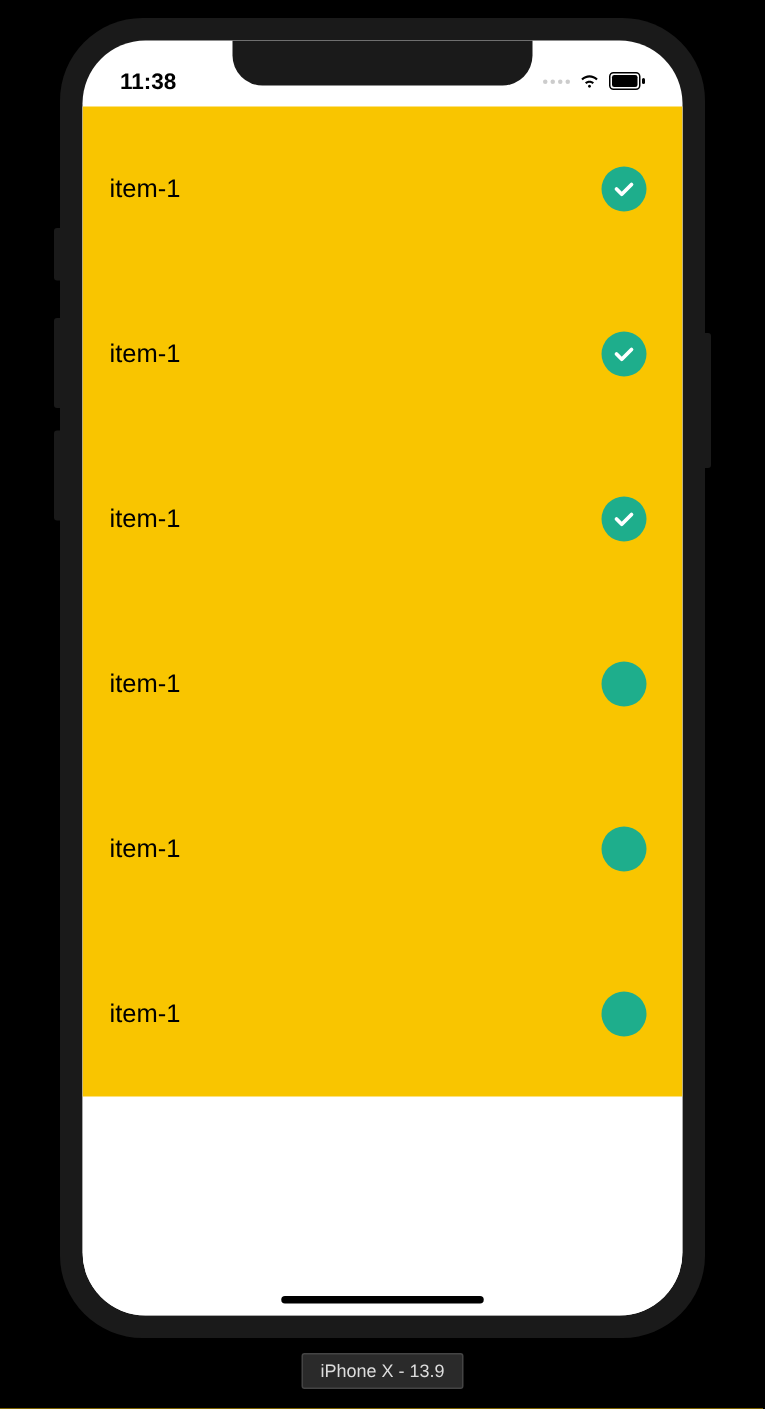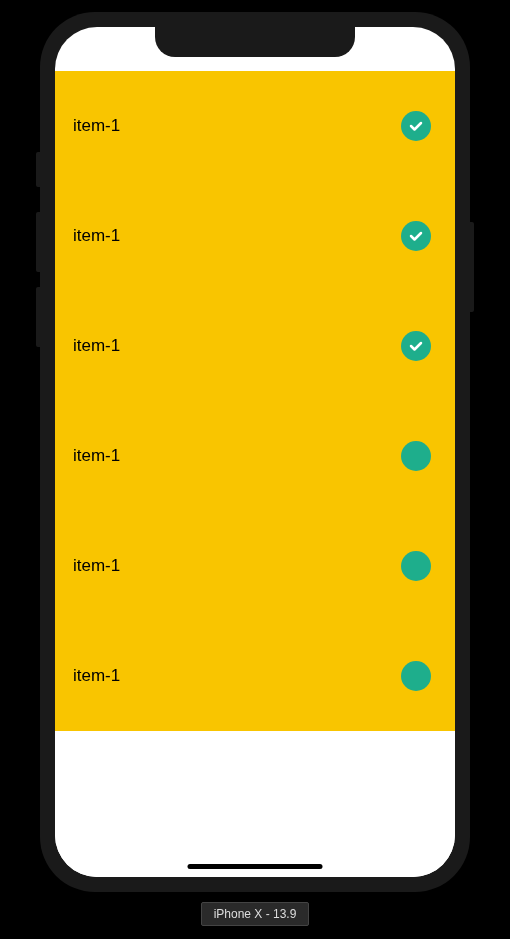--- a/index.html
+++ b/index.html
@@ -207,20 +207,39 @@
 
 <div class="device-frame">
   <div class="side-button-left-1"></div>
   <div class="side-button-left-2"></div>
   <div class="side-button-left-3"></div>
   <div class="side-button-right"></div>
 
   <div class="screen">
     <div class="notch"></div>
 
+    <div class="status-bar">
+      <div class="status-time">11:38</div>
+      <div class="status-icons">
+        <div class="signal-dots">
+          <div class="signal-dot"></div>
+          <div class="signal-dot"></div>
+          <div class="signal-dot"></div>
+          <div class="signal-dot"></div>
+        </div>
+        <svg class="wifi-icon" viewBox="0 0 16 12" fill="none">
+          <path d="M8 10.5 C8.5 10.5 9 10 9 9.5 C9 9 8.5 8.5 8 8.5 C7.5 8.5 7 9 7 9.5 C7 10 7.5 10.5 8 10.5 Z M5 7 C5.8 6.2 6.8 5.8 8 5.8 C9.2 5.8 10.2 6.2 11 7 L10 8 C9.4 7.5 8.7 7.2 8 7.2 C7.3 7.2 6.6 7.5 6 8 Z M2.5 4.5 C4 3 6 2.2 8 2.2 C10 2.2 12 3 13.5 4.5 L12.5 5.5 C11.2 4.3 9.6 3.7 8 3.7 C6.4 3.7 4.8 4.3 3.5 5.5 Z" fill="#000"></path>
+        </svg>
+        <svg class="battery-icon" viewBox="0 0 24 12" fill="none">
+          <rect x="0.5" y="0.5" width="20" height="11" rx="2.5" stroke="#000" stroke-width="1" fill="none"></rect>
+          <rect x="2" y="2" width="17" height="8" rx="1.5" fill="#000"></rect>
+          <rect x="22" y="4" width="2" height="4" rx="1" fill="#000"></rect>
+        </svg>
+      </div>
+    </div>
 
     <div class="content">
       <div class="list-container">
 
         <div class="list-item">
           <span class="item-label">item-1</span>
           <div class="check-circle">
             <svg class="checkmark" viewBox="0 0 16 16" fill="none">
               <path d="M3 8 L6.5 11.5 L13 5" stroke="#fff" stroke-width="2.5" stroke-linecap="round" stroke-linejoin="round"></path>
             </svg>

